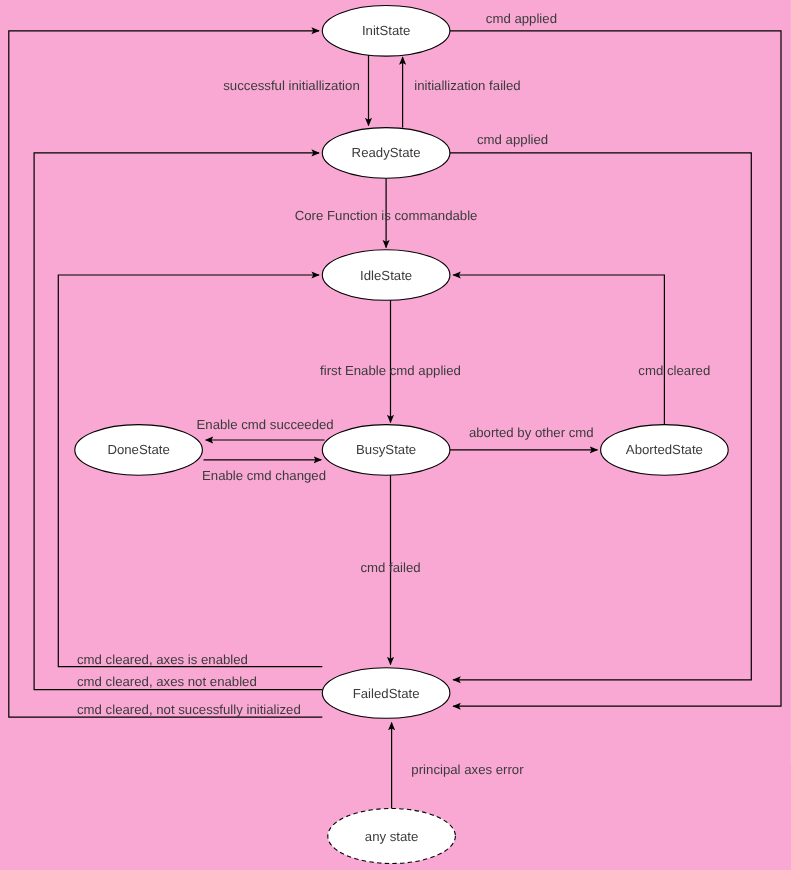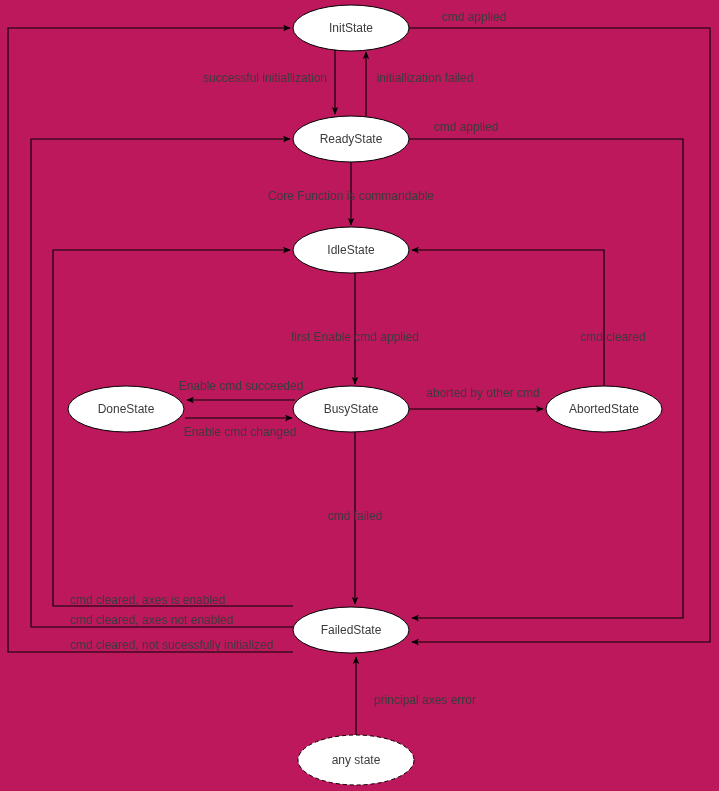--- a/index.html
+++ b/index.html
@@ -8,21 +8,21 @@
     padding: 0;
     background: #ffffff;
   }
   body {
     font-family: "Liberation Sans", sans-serif;
   }
   #diagram-root {
     position: relative;
     width: 719px;
     height: 791px;
-    background: #be185d;
+    background: #f9a8d4;
     overflow: hidden;
   }
   svg#diagram-svg {
     position: absolute;
     left: 0;
     top: 0;
     width: 719px;
     height: 791px;
     display: block;
   }

